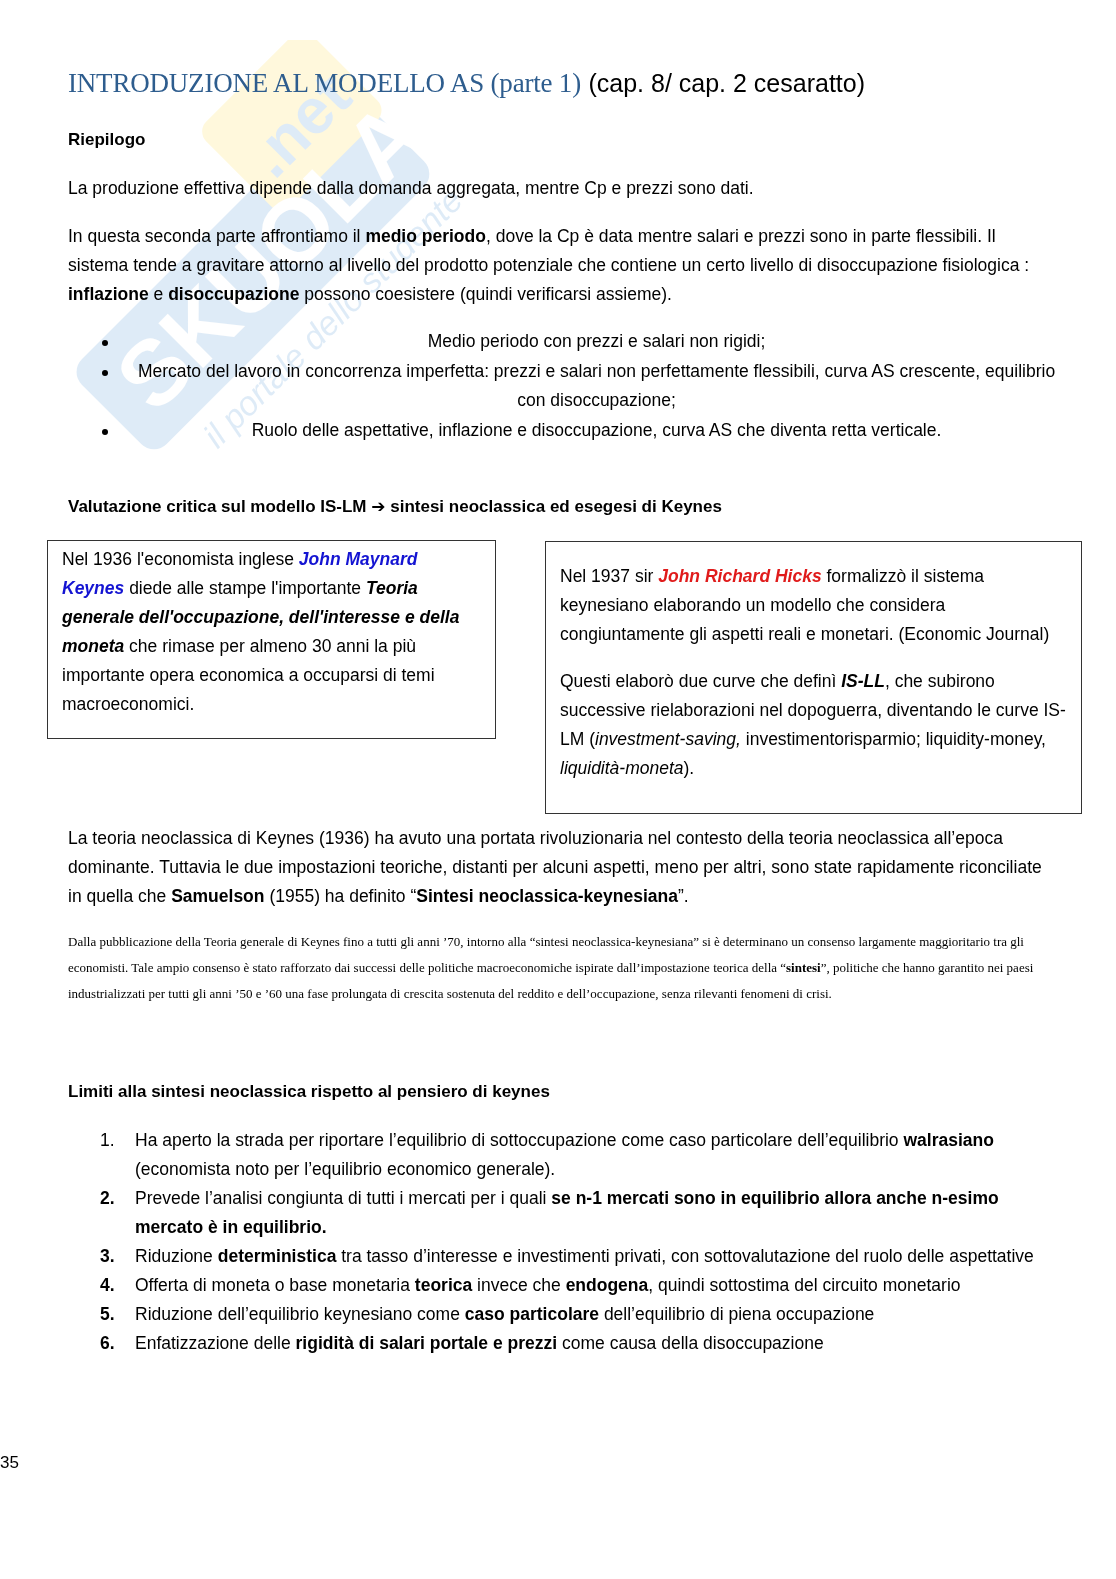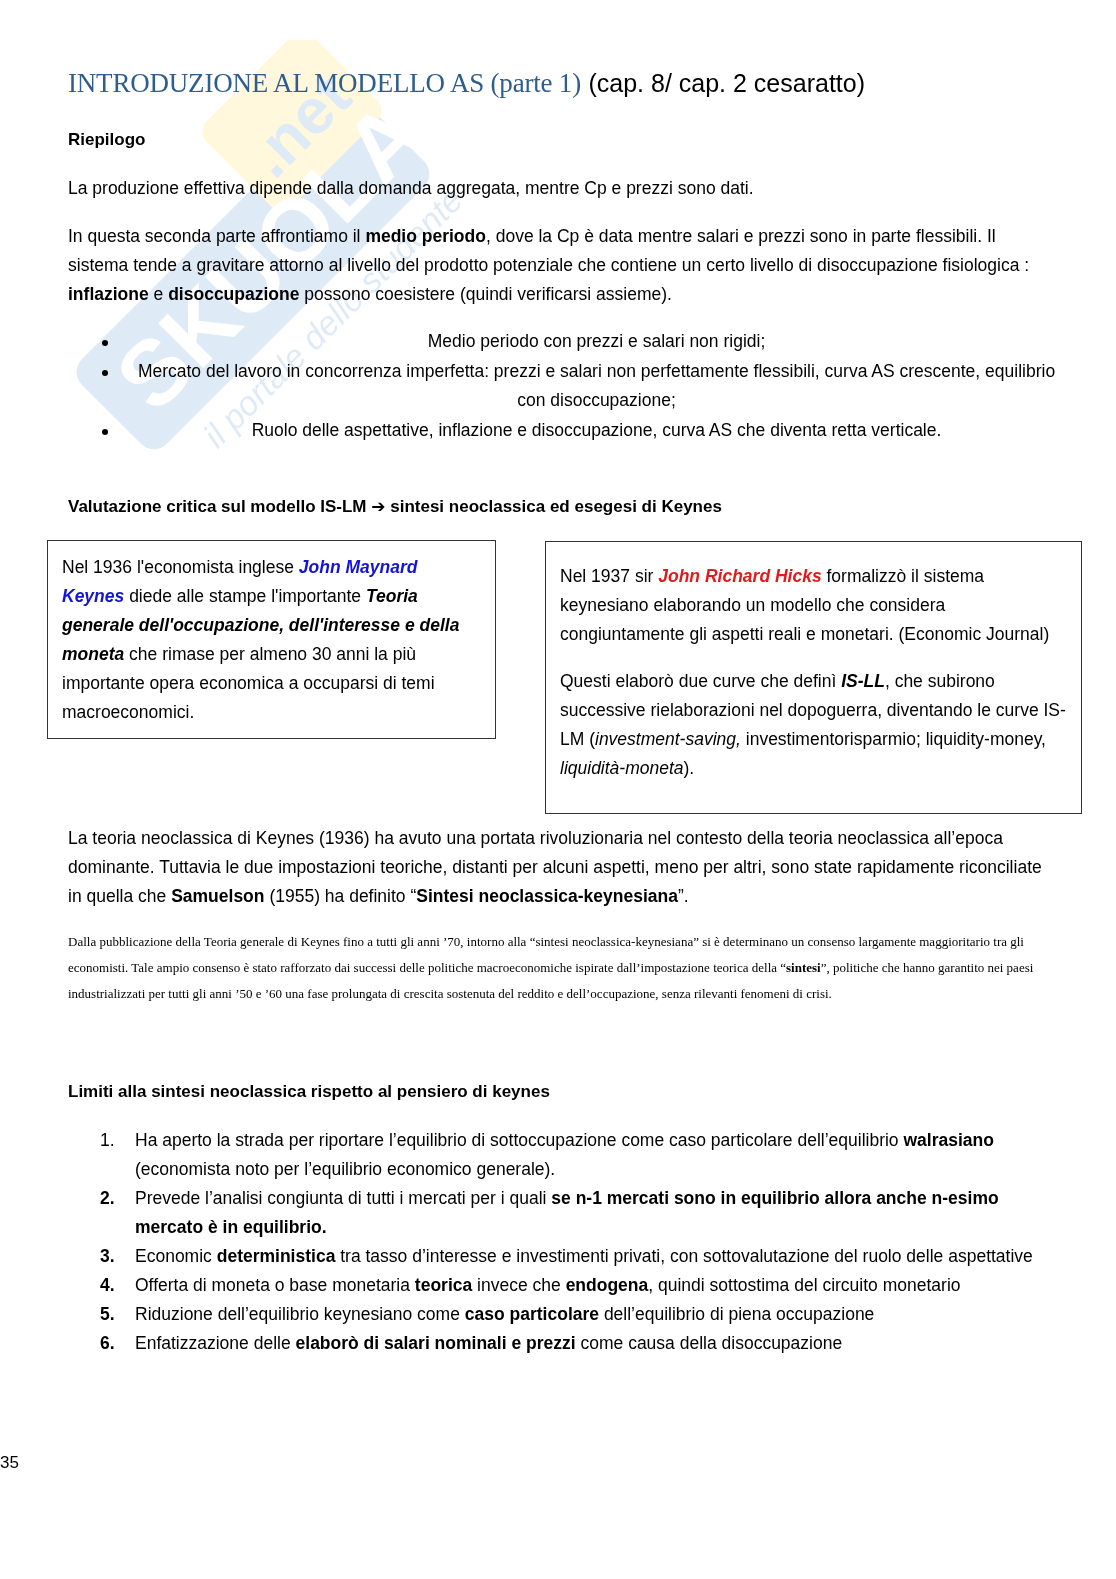--- a/index.html
+++ b/index.html
@@ -62,21 +62,21 @@
   <ul class="abs bullets" style="left:68px; top:327px; width:990px;">
     <li><span class="dot"></span><span>Medio periodo con prezzi e salari non rigidi;</span></li>
     <li><span class="dot"></span><span>Mercato del lavoro in concorrenza imperfetta: prezzi e salari non perfettamente flessibili, curva AS crescente, equilibrio con disoccupazione;</span></li>
     <li><span class="dot"></span><span>Ruolo delle aspettative, inflazione e disoccupazione, curva AS che diventa retta verticale.</span></li>
   </ul>
 
   <div class="abs h" style="left:68px; top:496px;">
     <span>Valutazione critica sul modello IS-LM </span><span class="arrow">➔</span><span> sintesi neoclassica ed esegesi di Keynes</span>
   </div>
 
-  <div class="box" style="left:47px; top:540px; width:449px; height:199px; padding:12px 14px;">
+  <div class="box" style="left:47px; top:540px; width:449px; height:199px; padding:4px 14px;">
     <div class="p">
       <span>Nel 1936 l'economista inglese </span><span class="blue">John Maynard Keynes</span><span> diede alle stampe l'importante </span><span class="bi">Teoria generale dell'occupazione, dell'interesse e della moneta</span><span> che rimase per almeno 30 anni la più importante opera economica a occuparsi di temi macroeconomici.</span>
     </div>
   </div>
 
   <div class="box" style="left:545px; top:541px; width:537px; height:273px; padding:20px 14px;">
     <div class="p">
       <span>Nel 1937 sir </span><span class="red">John Richard Hicks</span><span> formalizzò il sistema keynesiano elaborando un modello che considera congiuntamente gli aspetti reali e monetari. (Economic Journal)</span>
     </div>
     <div class="p" style="margin-top:18px;">
@@ -90,20 +90,20 @@
 
   <div class="abs small" style="left:68px; top:929px; width:990px;">
     <span>Dalla pubblicazione della Teoria generale di Keynes fino a tutti gli anni ’70, intorno alla “sintesi neoclassica-keynesiana” si è determinano un consenso largamente maggioritario tra gli economisti. Tale ampio consenso è stato rafforzato dai successi delle politiche macroeconomiche ispirate dall’impostazione teorica della “</span><span class="b">sintesi</span><span>”, politiche che hanno garantito nei paesi industrializzati per tutti gli anni ’50 e ’60 una fase prolungata di crescita sostenuta del reddito e dell’occupazione, senza rilevanti fenomeni di crisi.</span>
   </div>
 
   <div class="abs h" style="left:68px; top:1082px;text-align:center;">Limiti alla sintesi neoclassica rispetto al pensiero di keynes</div>
 
   <ol class="abs nums" style="left:68px; top:1126px; width:990px;">
     <li><span class="n">1.</span><span>Ha aperto la strada per riportare l’equilibrio di sottoccupazione come caso particolare dell’equilibrio </span><span class="b">walrasiano</span><span> (economista noto per l’equilibrio economico generale).</span></li>
     <li><span class="n b">2.</span><span>Prevede l’analisi congiunta di tutti i mercati per i quali </span><span class="b">se n-1 mercati sono in equilibrio allora anche n-esimo mercato è in equilibrio.</span><span></span></li>
-    <li><span class="n b">3.</span><span>Economic </span><span class="b">deterministica</span><span> tra tasso d’interesse e investimenti privati, con sottovalutazione del ruolo delle aspettative</span></li>
+    <li><span class="n b">3.</span><span>Riduzione </span><span class="b">deterministica</span><span> tra tasso d’interesse e investimenti privati, con sottovalutazione del ruolo delle aspettative</span></li>
     <li><span class="n b">4.</span><span>Offerta di moneta o base monetaria </span><span class="b">teorica</span><span> invece che </span><span class="b">endogena</span><span>, quindi sottostima del circuito monetario</span></li>
     <li><span class="n b">5.</span><span>Riduzione dell’equilibrio keynesiano come </span><span class="b">caso particolare</span><span> dell’equilibrio di piena occupazione</span></li>
-    <li><span class="n b">6.</span><span>Enfatizzazione delle </span><span class="b">elaborò di salari nominali e prezzi</span><span> come causa della disoccupazione</span></li>
+    <li><span class="n b">6.</span><span>Enfatizzazione delle </span><span class="b">rigidità di salari portale e prezzi</span><span> come causa della disoccupazione</span></li>
   </ol>
 
   <div class="abs pagenum">35</div>
 </div>
 
 </body></html>

